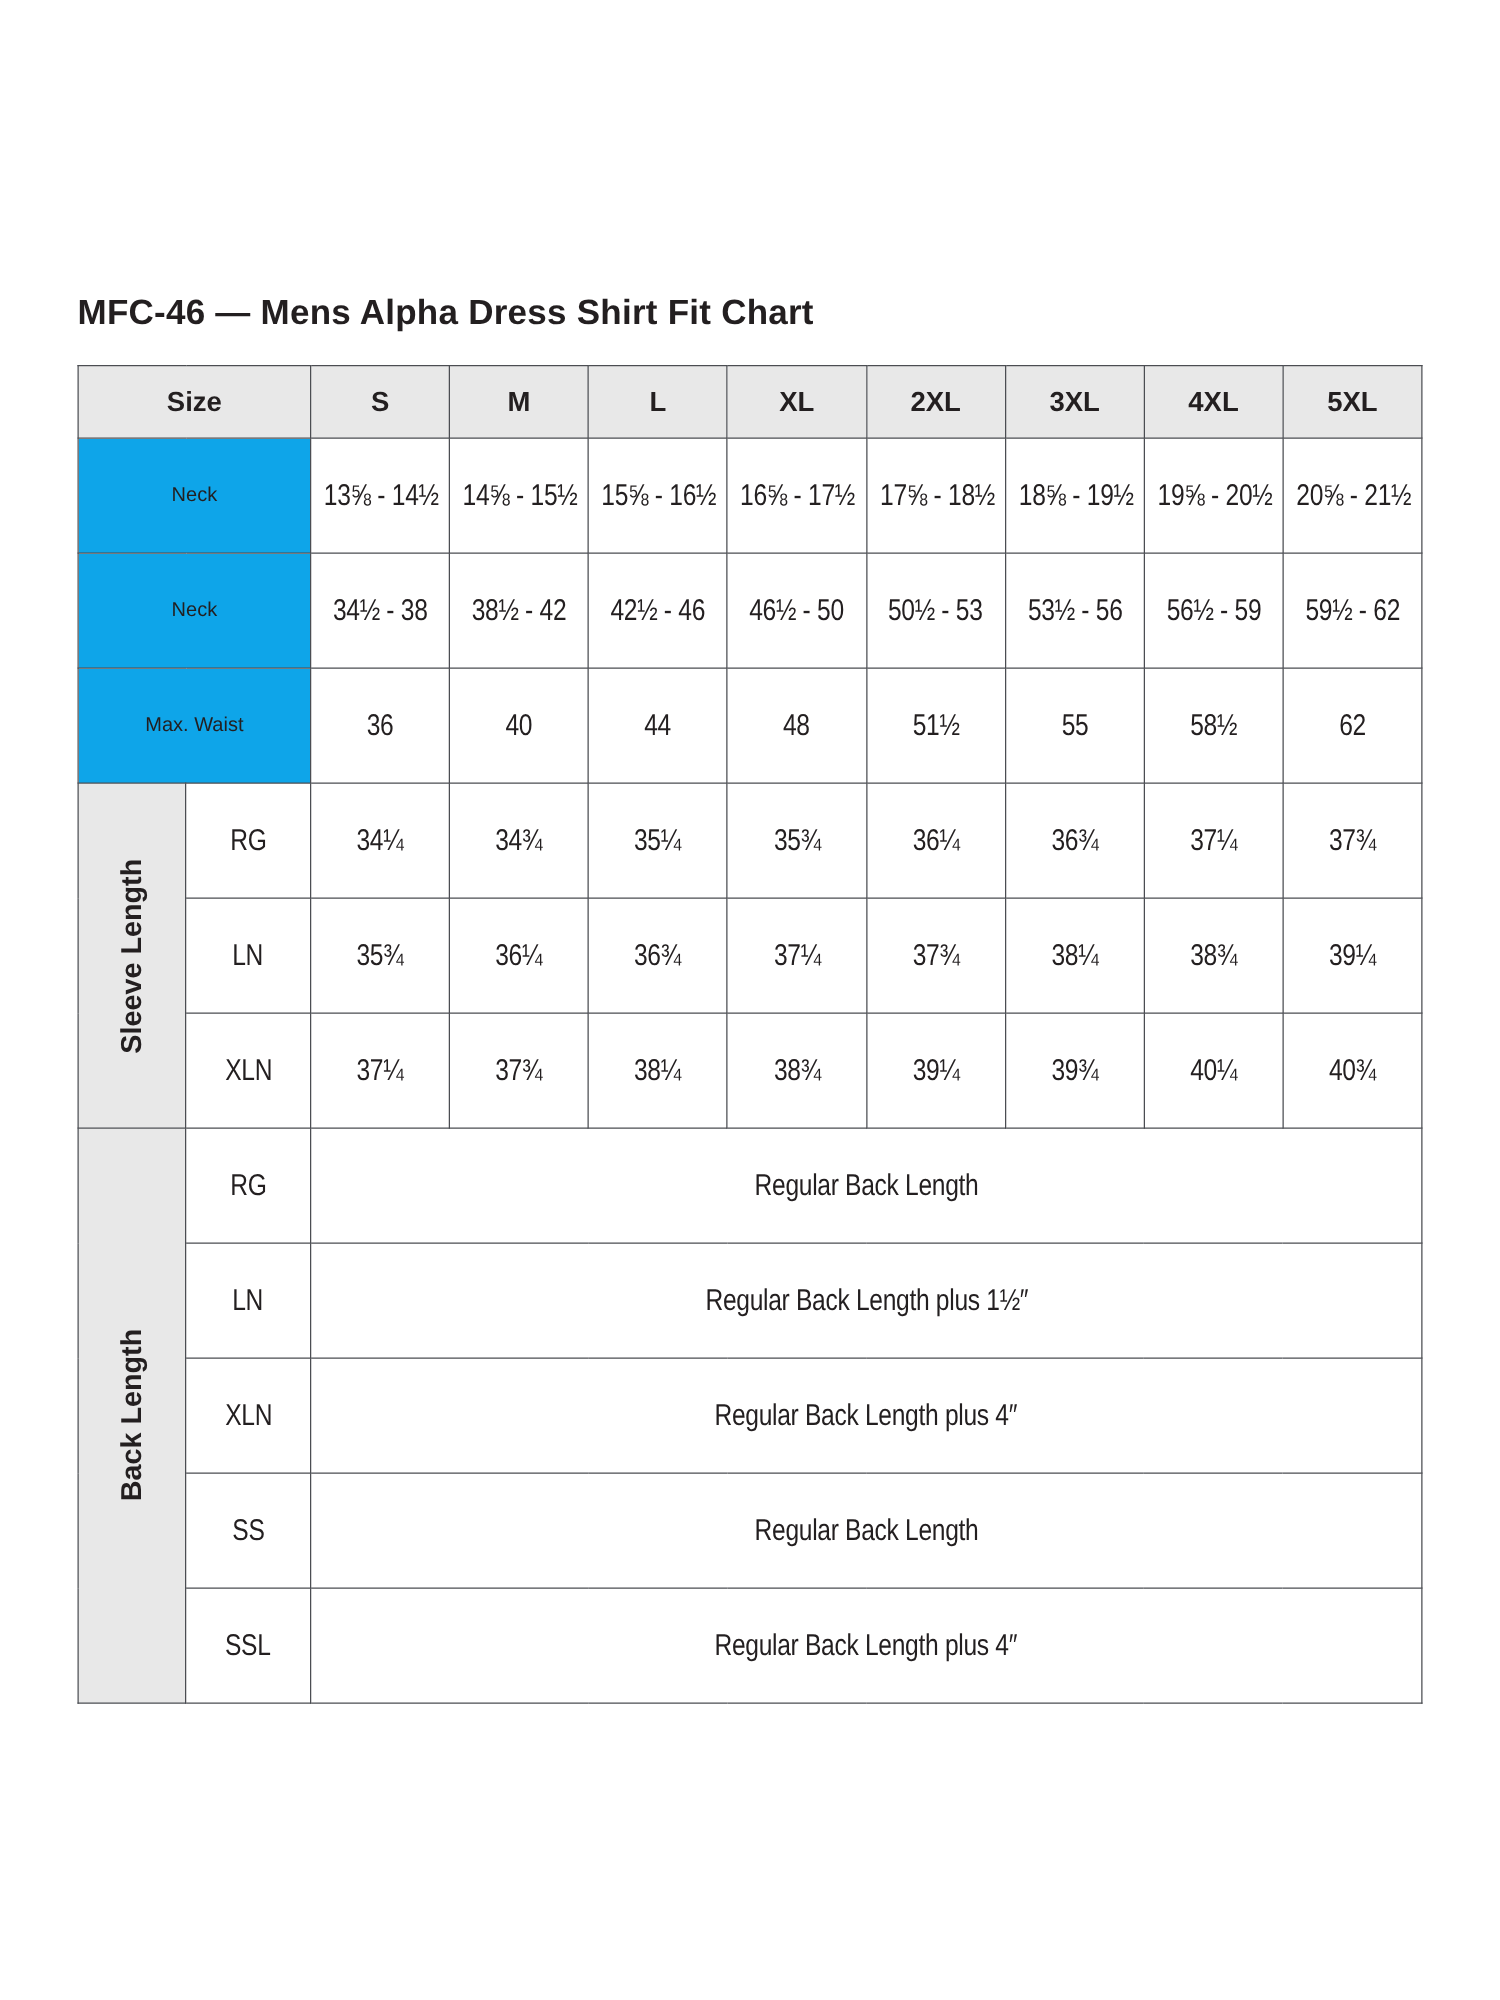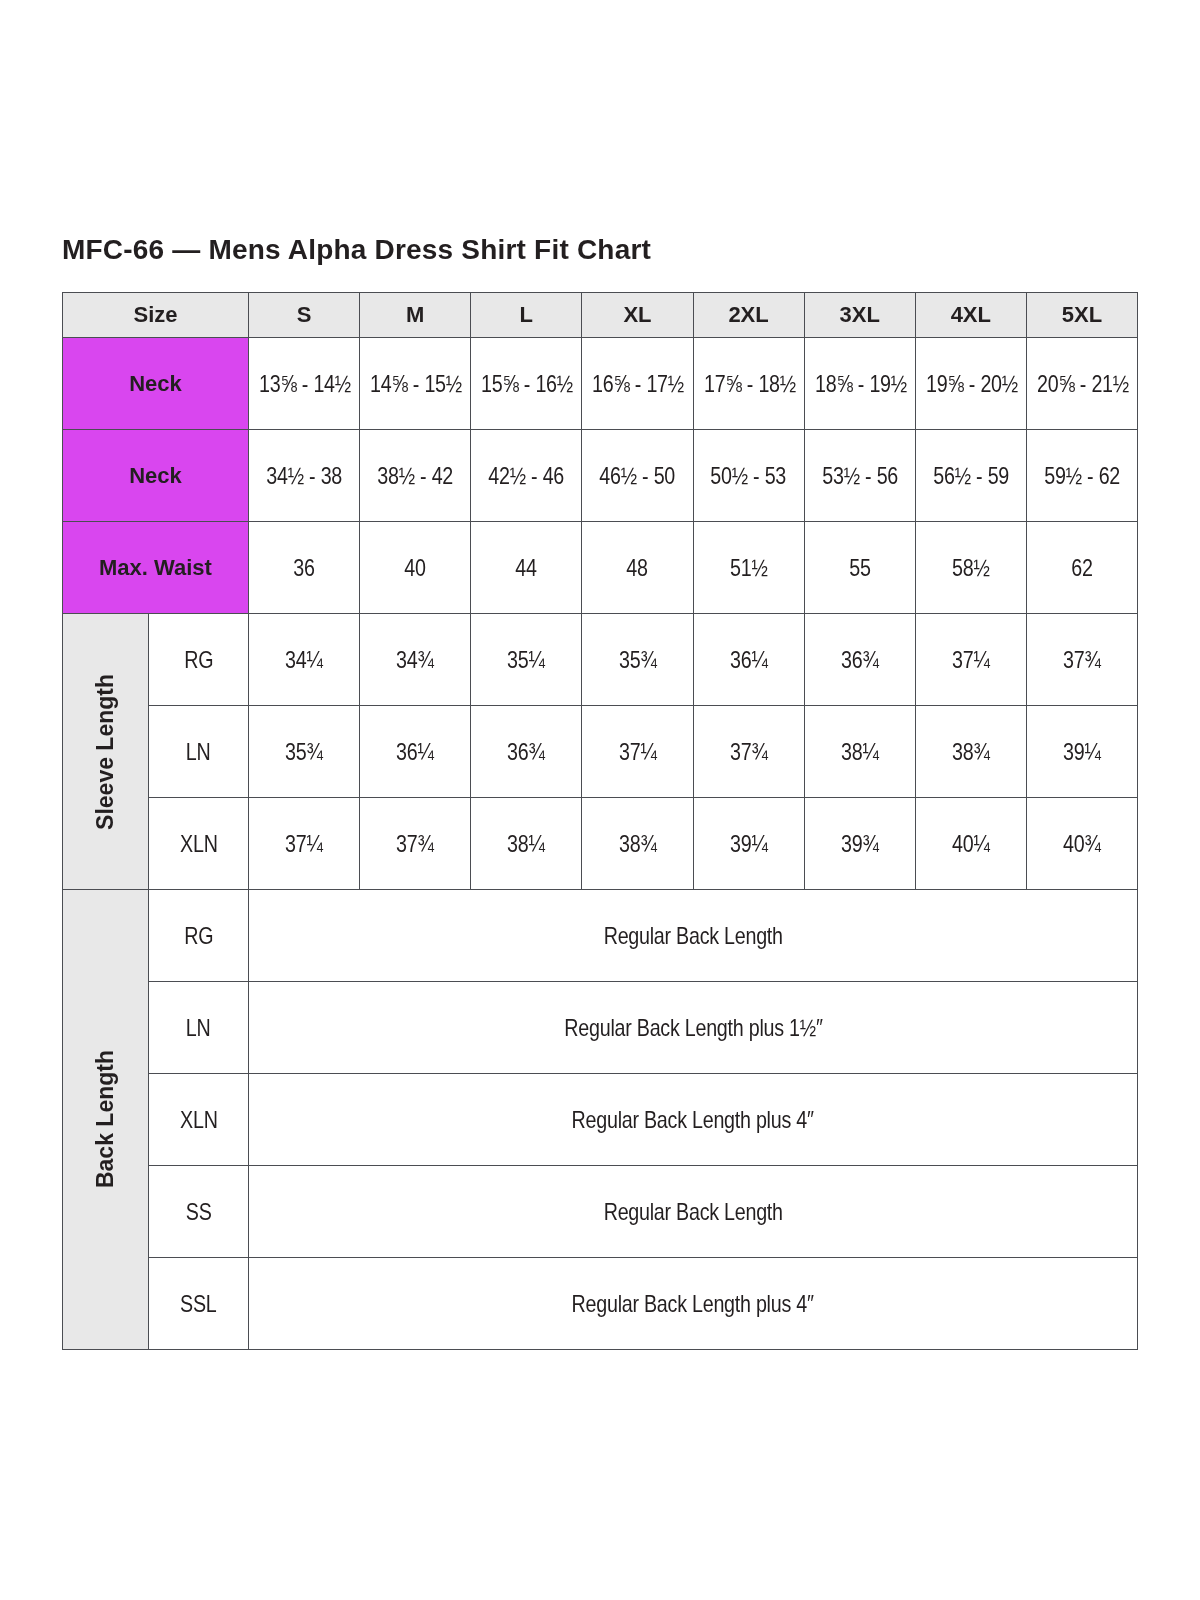--- a/index.html
+++ b/index.html
@@ -26,31 +26,31 @@
   }
   .fit-table th, .fit-table td {
     border: 1.5px solid #4b4d52;
     padding: 0;
     text-align: center;
     vertical-align: middle;
     overflow: hidden;
   }
   col.c-rot  { width: 86px;  }
   col.c-sub  { width: 100px; }
-  tr.r-hdr   { height: 45px; }
+  tr.r-hdr   { height: 58px; }
   tr.r-data  { height: 92px; }
   .hdr {
     background: #e8e8e8;
     font-weight: bold;
     font-size: 22px;
   }
   .lbl {
-    background: #d946ef;
-    font-weight: bold;
-    font-size: 22px;
+    background: #0ea5e9;
+    font-weight: normal;
+    font-size: 16px;
   }
   .rotcell { background: #e8e8e8; }
   .vert {
     writing-mode: vertical-rl;
     transform: rotate(180deg);
     margin: 0 auto;
     font-weight: bold;
     font-size: 23px;
     white-space: nowrap;
     line-height: 1;
@@ -63,21 +63,21 @@
     transform: scaleX(0.82);
     white-space: nowrap;
     letter-spacing: -0.3px;
   }
 </style>
 </head>
 <body>
 
 <div class="content">
 
-  <h1 class="title">MFC-66 — Mens Alpha Dress Shirt Fit Chart</h1>
+  <h1 class="title">MFC-46 — Mens Alpha Dress Shirt Fit Chart</h1>
 
   <table class="fit-table">
     <colgroup>
       <col class="c-rot">
         <col class="c-sub">
         <col span="8">
     </colgroup>
 
     <tbody>
         <tr class="r-hdr">

